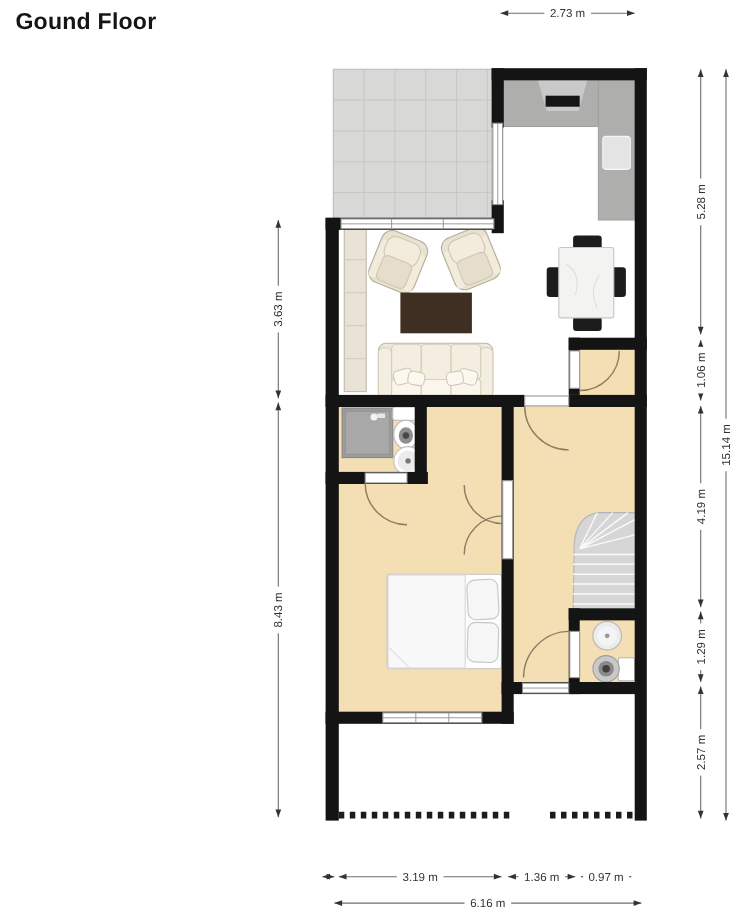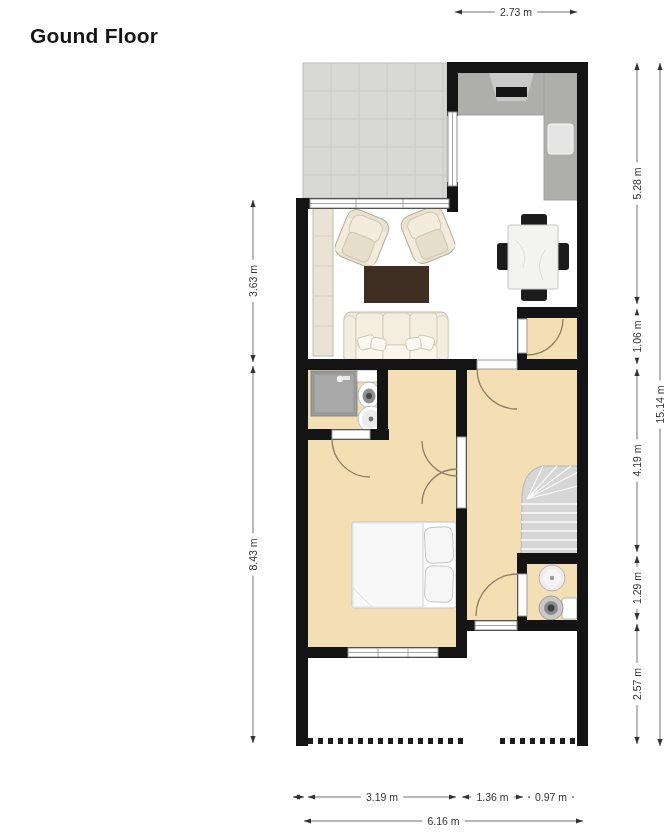--- a/index.html
+++ b/index.html
@@ -1,21 +1,21 @@
 <!DOCTYPE html>
 <html><head>
 <meta charset="utf-8">
 <style>
   html,body{margin:0;padding:0;background:#ffffff;}
   .stage{
     position:relative;width:672px;height:832px;background:#ffffff;overflow:hidden;
     font-family:"Liberation Sans",sans-serif;
   }
   .title{
-    position:absolute;left:14px;top:8px;margin:16px;
+    position:absolute;left:14px;top:8px;margin:0;
     font-size:21px;font-weight:bold;color:#151515;letter-spacing:.2px;
     font-family:"Liberation Sans",sans-serif;
   }
   svg.plan{position:absolute;left:0;top:0;}
   svg text{font-family:"Liberation Sans",sans-serif;}
 </style>
 </head>
 <body>
 
 <div class="stage">

